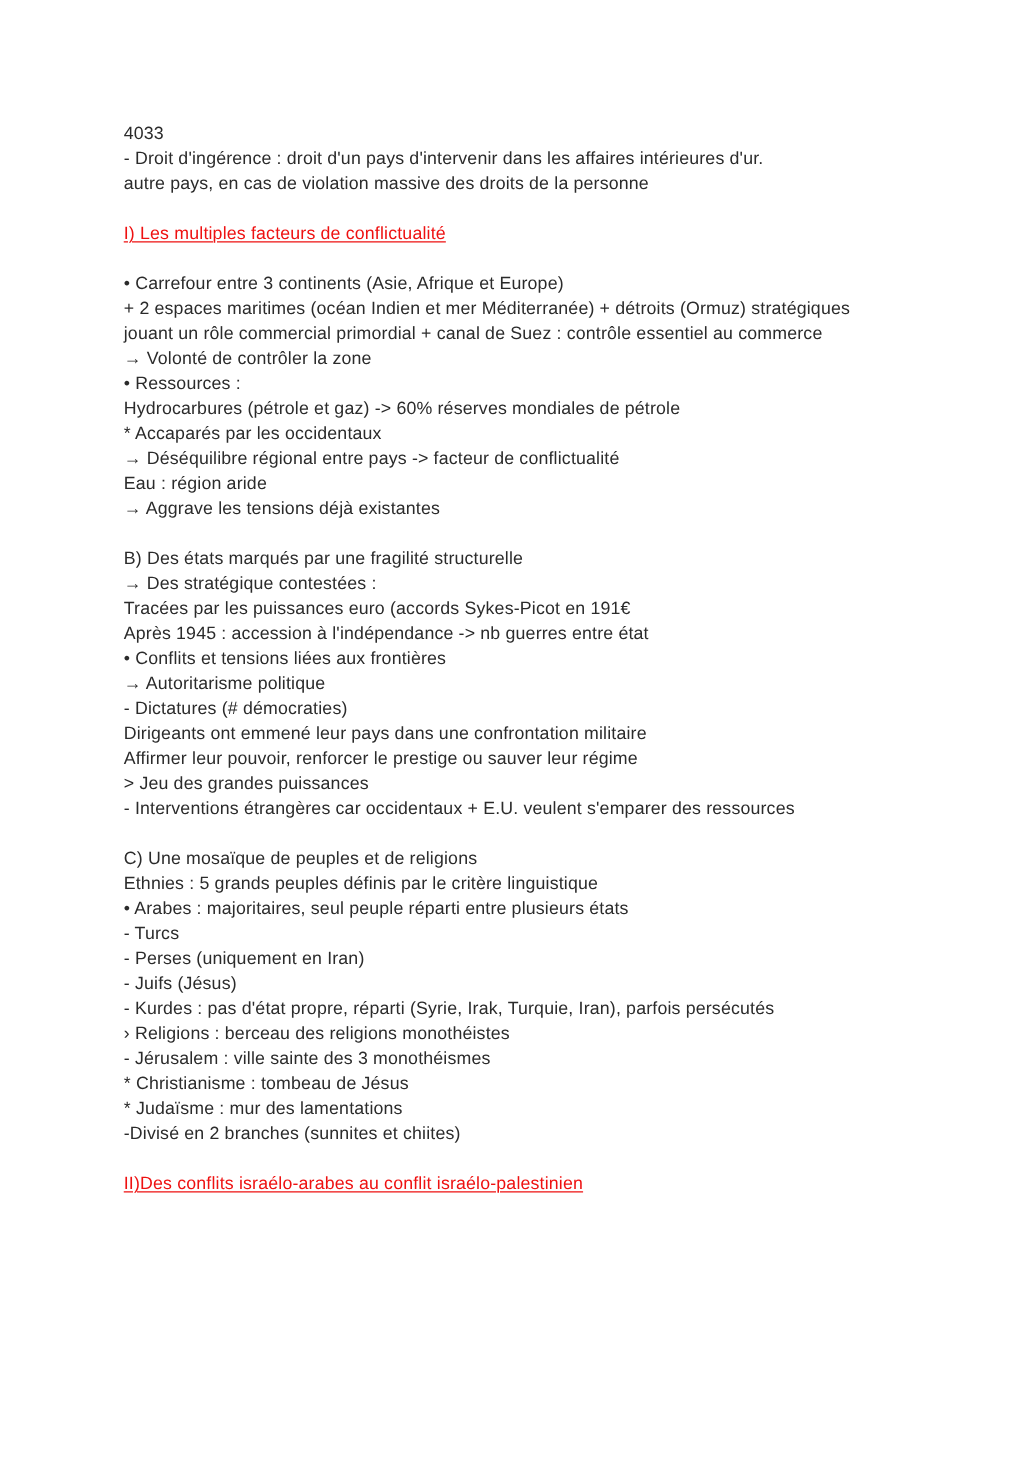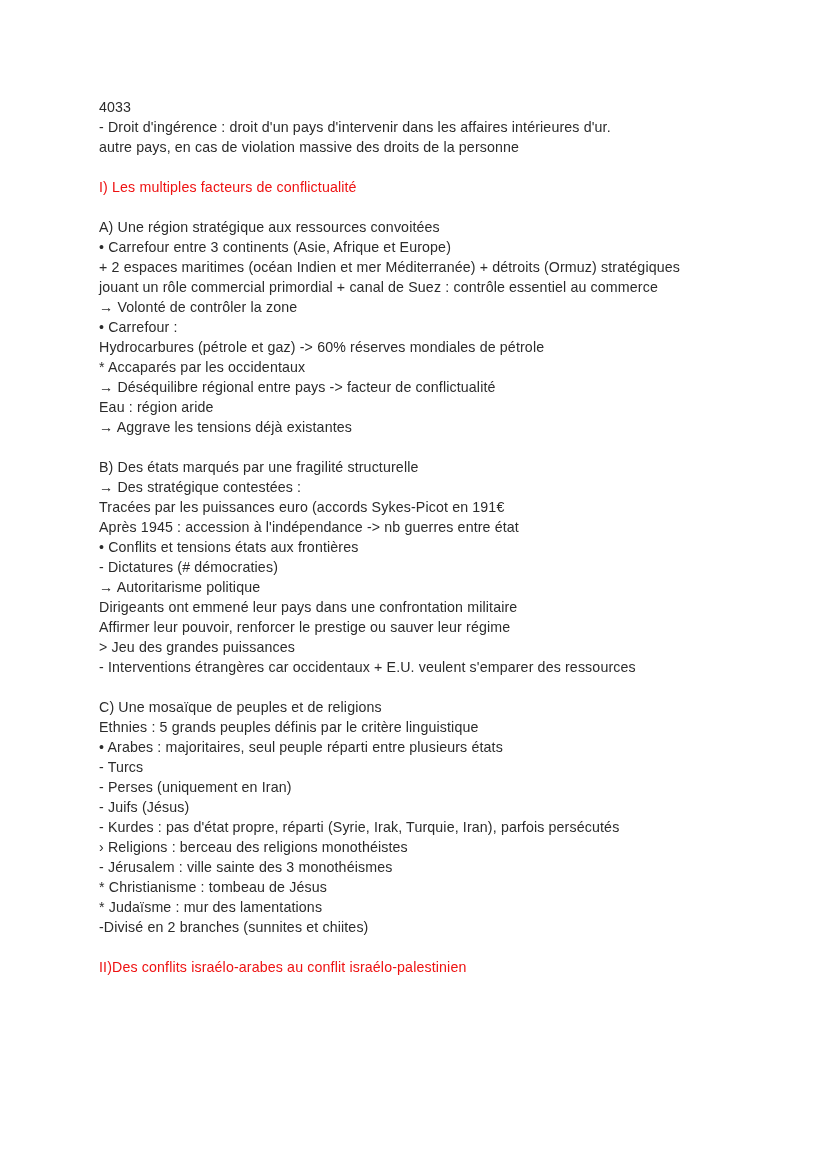--- a/index.html
+++ b/index.html
@@ -48,59 +48,59 @@
     min-height: 20px;
   }
 
   .line.heading-red {
     color: #ee1111;
     font-size: 14.2px;
     line-height: 20px;
   }
 
   .line.heading-red .heading-text {
+    text-decoration: underline;
     text-decoration-thickness: 1px;
     text-underline-offset: 2px;
     margin-top: 22px;
   }
 
   .line .txt {
     display: inline;
   }
 </style>
 </head>
 <body>
 
 <div class="page">
   <div class="doc-body" id="doc-body">
       <div class="line"><span class="txt">4033</span></div>
       <div class="line"><span class="txt">- Droit d'ingérence : droit d'un pays d'intervenir dans les affaires intérieures d'ur.</span></div>
       <div class="line"><span class="txt">autre pays, en cas de violation massive des droits de la personne</span></div>
       <div class="line blank"></div>
       <div class="line heading-red"><span class="heading-text">I) Les multiples facteurs de conflictualité</span></div>
       <div class="line blank"></div>
-      <div class="line"><span class="txt">A) Une région stratégique aux ressources convoitées</span></div>
       <div class="line"><span class="txt">• Carrefour entre 3 continents (Asie, Afrique et Europe)</span></div>
       <div class="line"><span class="txt">+ 2 espaces maritimes (océan Indien et mer Méditerranée) + détroits (Ormuz) stratégiques</span></div>
       <div class="line"><span class="txt">jouant un rôle commercial primordial + canal de Suez : contrôle essentiel au commerce</span></div>
       <div class="line"><span class="txt">→ Volonté de contrôler la zone</span></div>
-      <div class="line"><span class="txt">• Carrefour :</span></div>
+      <div class="line"><span class="txt">• Ressources :</span></div>
       <div class="line"><span class="txt">Hydrocarbures (pétrole et gaz) -&gt; 60% réserves mondiales de pétrole</span></div>
       <div class="line"><span class="txt">* Accaparés par les occidentaux</span></div>
       <div class="line"><span class="txt">→ Déséquilibre régional entre pays -&gt; facteur de conflictualité</span></div>
       <div class="line"><span class="txt">Eau : région aride</span></div>
       <div class="line"><span class="txt">→ Aggrave les tensions déjà existantes</span></div>
       <div class="line blank"></div>
       <div class="line"><span class="txt">B) Des états marqués par une fragilité structurelle</span></div>
       <div class="line"><span class="txt">→ Des stratégique contestées :</span></div>
       <div class="line"><span class="txt">Tracées par les puissances euro (accords Sykes-Picot en 191€</span></div>
       <div class="line"><span class="txt">Après 1945 : accession à l'indépendance -&gt; nb guerres entre état</span></div>
-      <div class="line"><span class="txt">• Conflits et tensions états aux frontières</span></div>
+      <div class="line"><span class="txt">• Conflits et tensions liées aux frontières</span></div>
+      <div class="line"><span class="txt">→ Autoritarisme politique</span></div>
       <div class="line"><span class="txt">- Dictatures (# démocraties)</span></div>
-      <div class="line"><span class="txt">→ Autoritarisme politique</span></div>
       <div class="line"><span class="txt">Dirigeants ont emmené leur pays dans une confrontation militaire</span></div>
       <div class="line"><span class="txt">Affirmer leur pouvoir, renforcer le prestige ou sauver leur régime</span></div>
       <div class="line"><span class="txt">&gt; Jeu des grandes puissances</span></div>
       <div class="line"><span class="txt">- Interventions étrangères car occidentaux + E.U. veulent s'emparer des ressources</span></div>
       <div class="line blank"></div>
       <div class="line"><span class="txt">C) Une mosaïque de peuples et de religions</span></div>
       <div class="line"><span class="txt">Ethnies : 5 grands peuples définis par le critère linguistique</span></div>
       <div class="line"><span class="txt">• Arabes : majoritaires, seul peuple réparti entre plusieurs états</span></div>
       <div class="line"><span class="txt">- Turcs</span></div>
       <div class="line"><span class="txt">- Perses (uniquement en Iran)</span></div>

